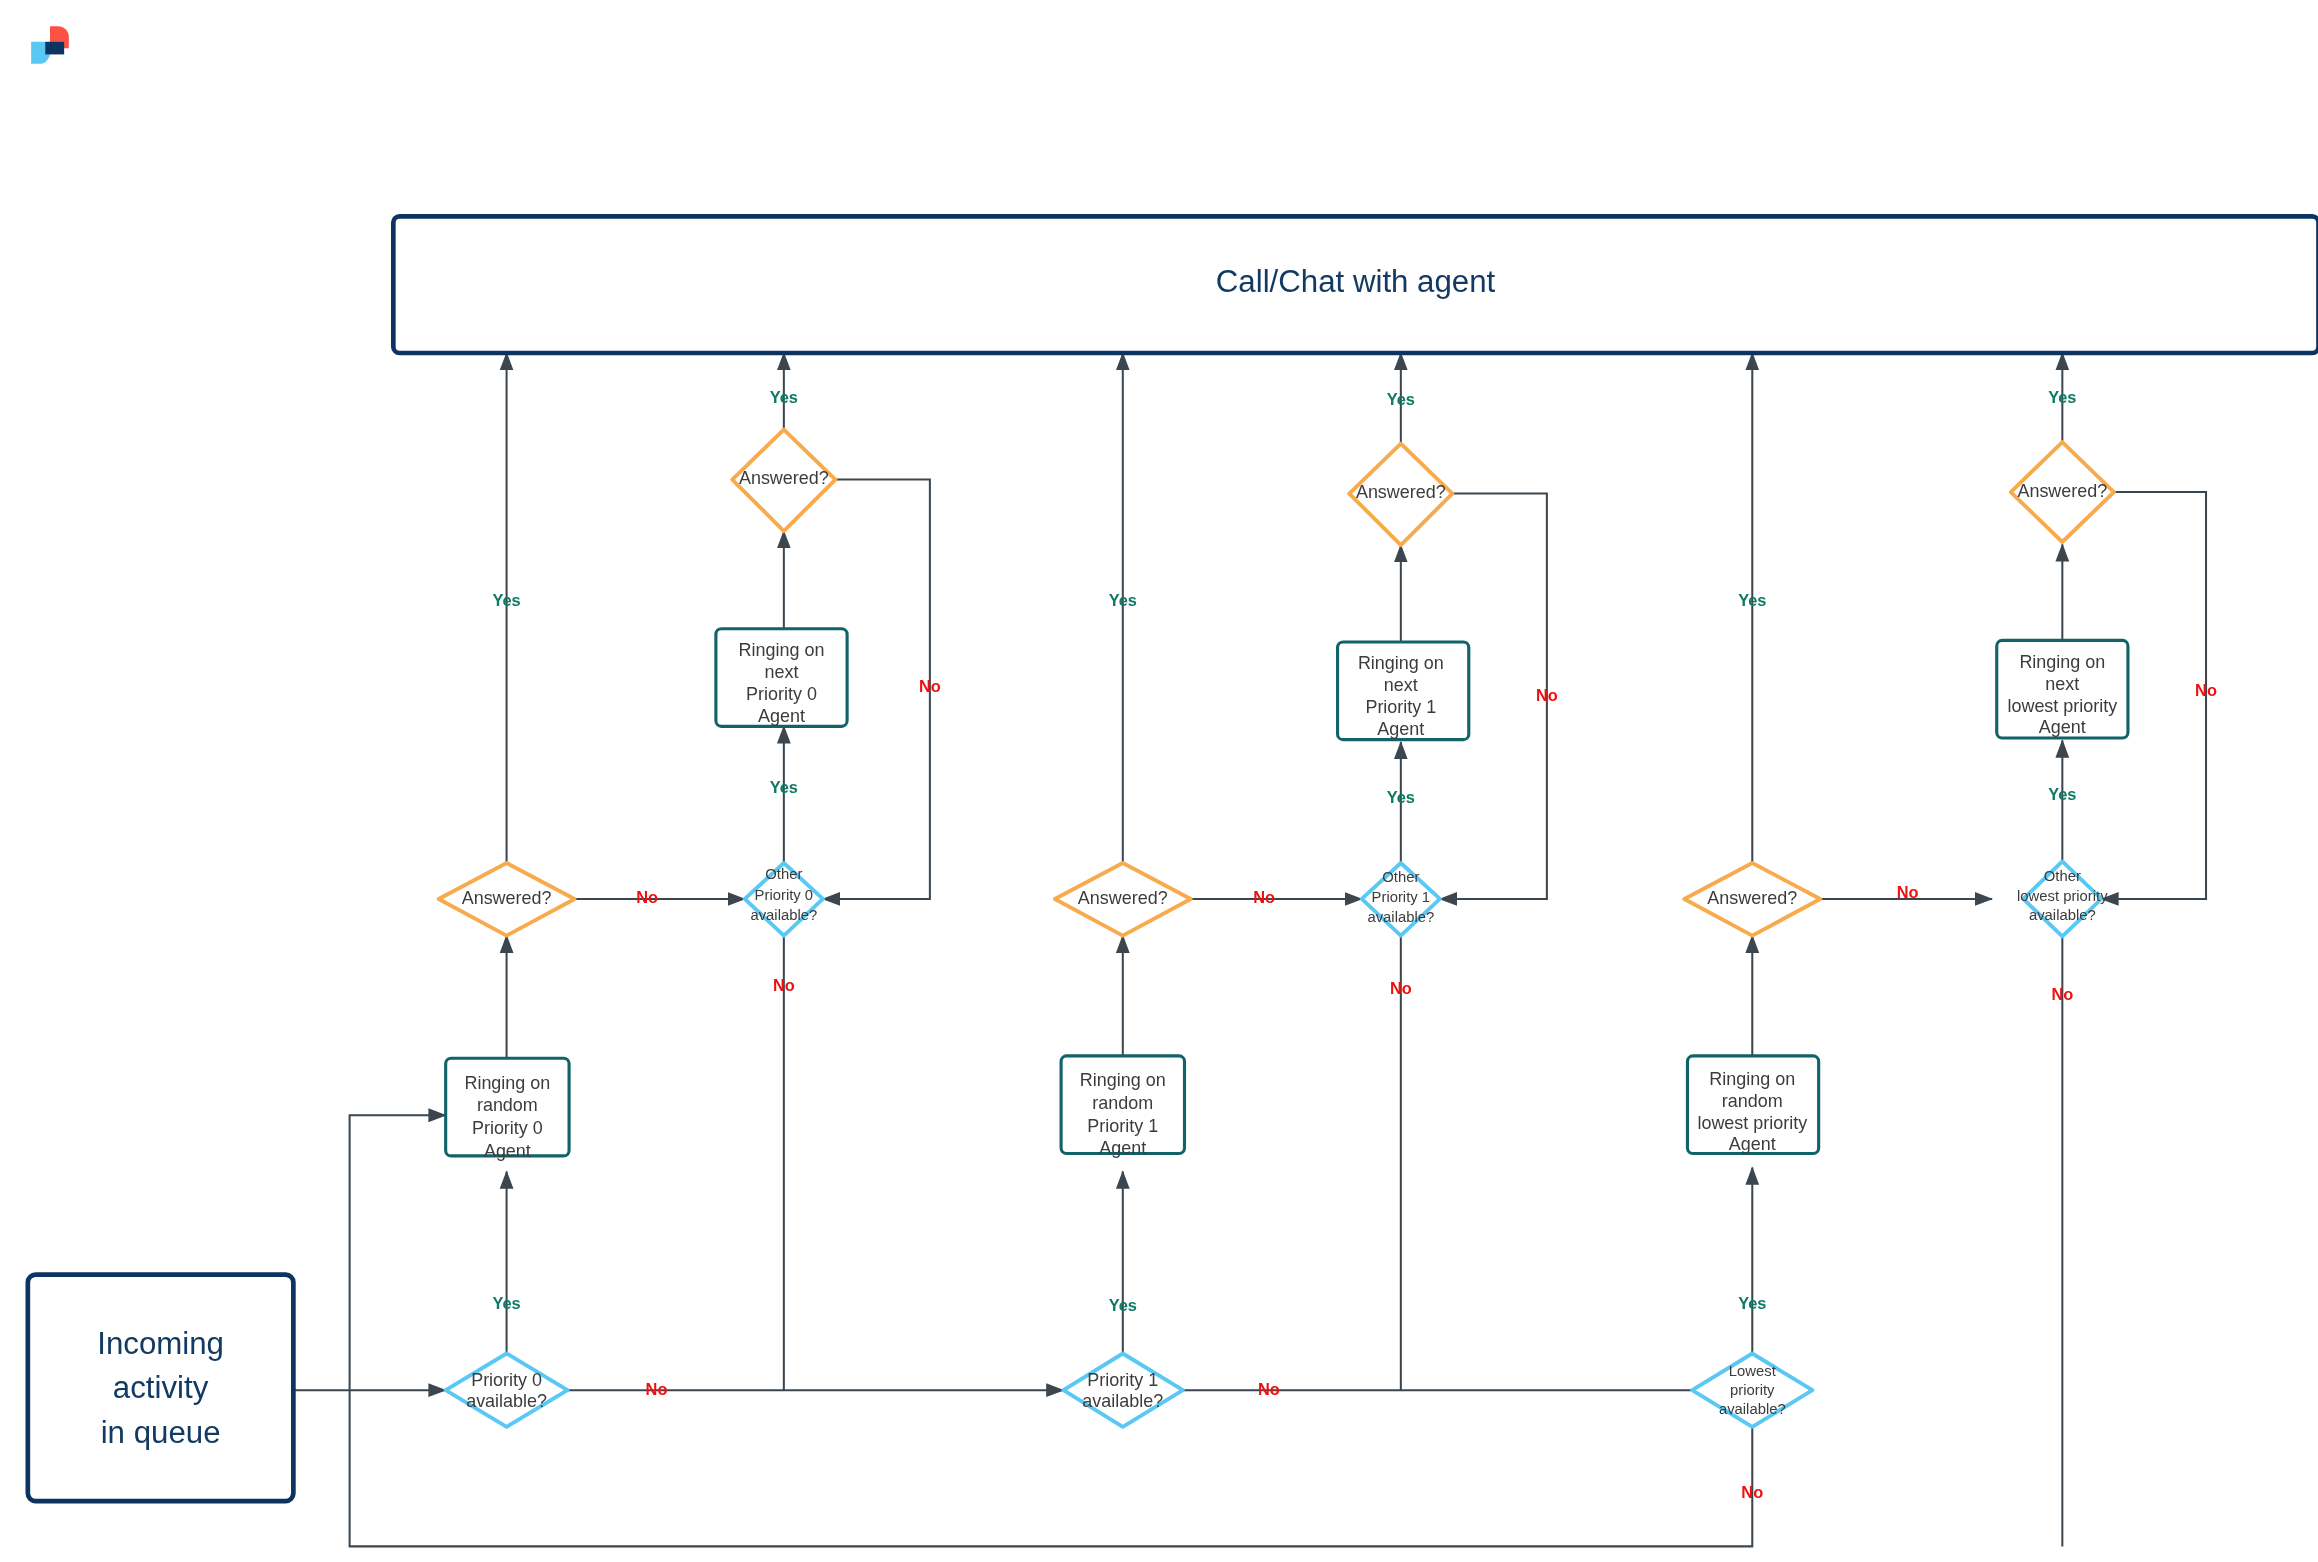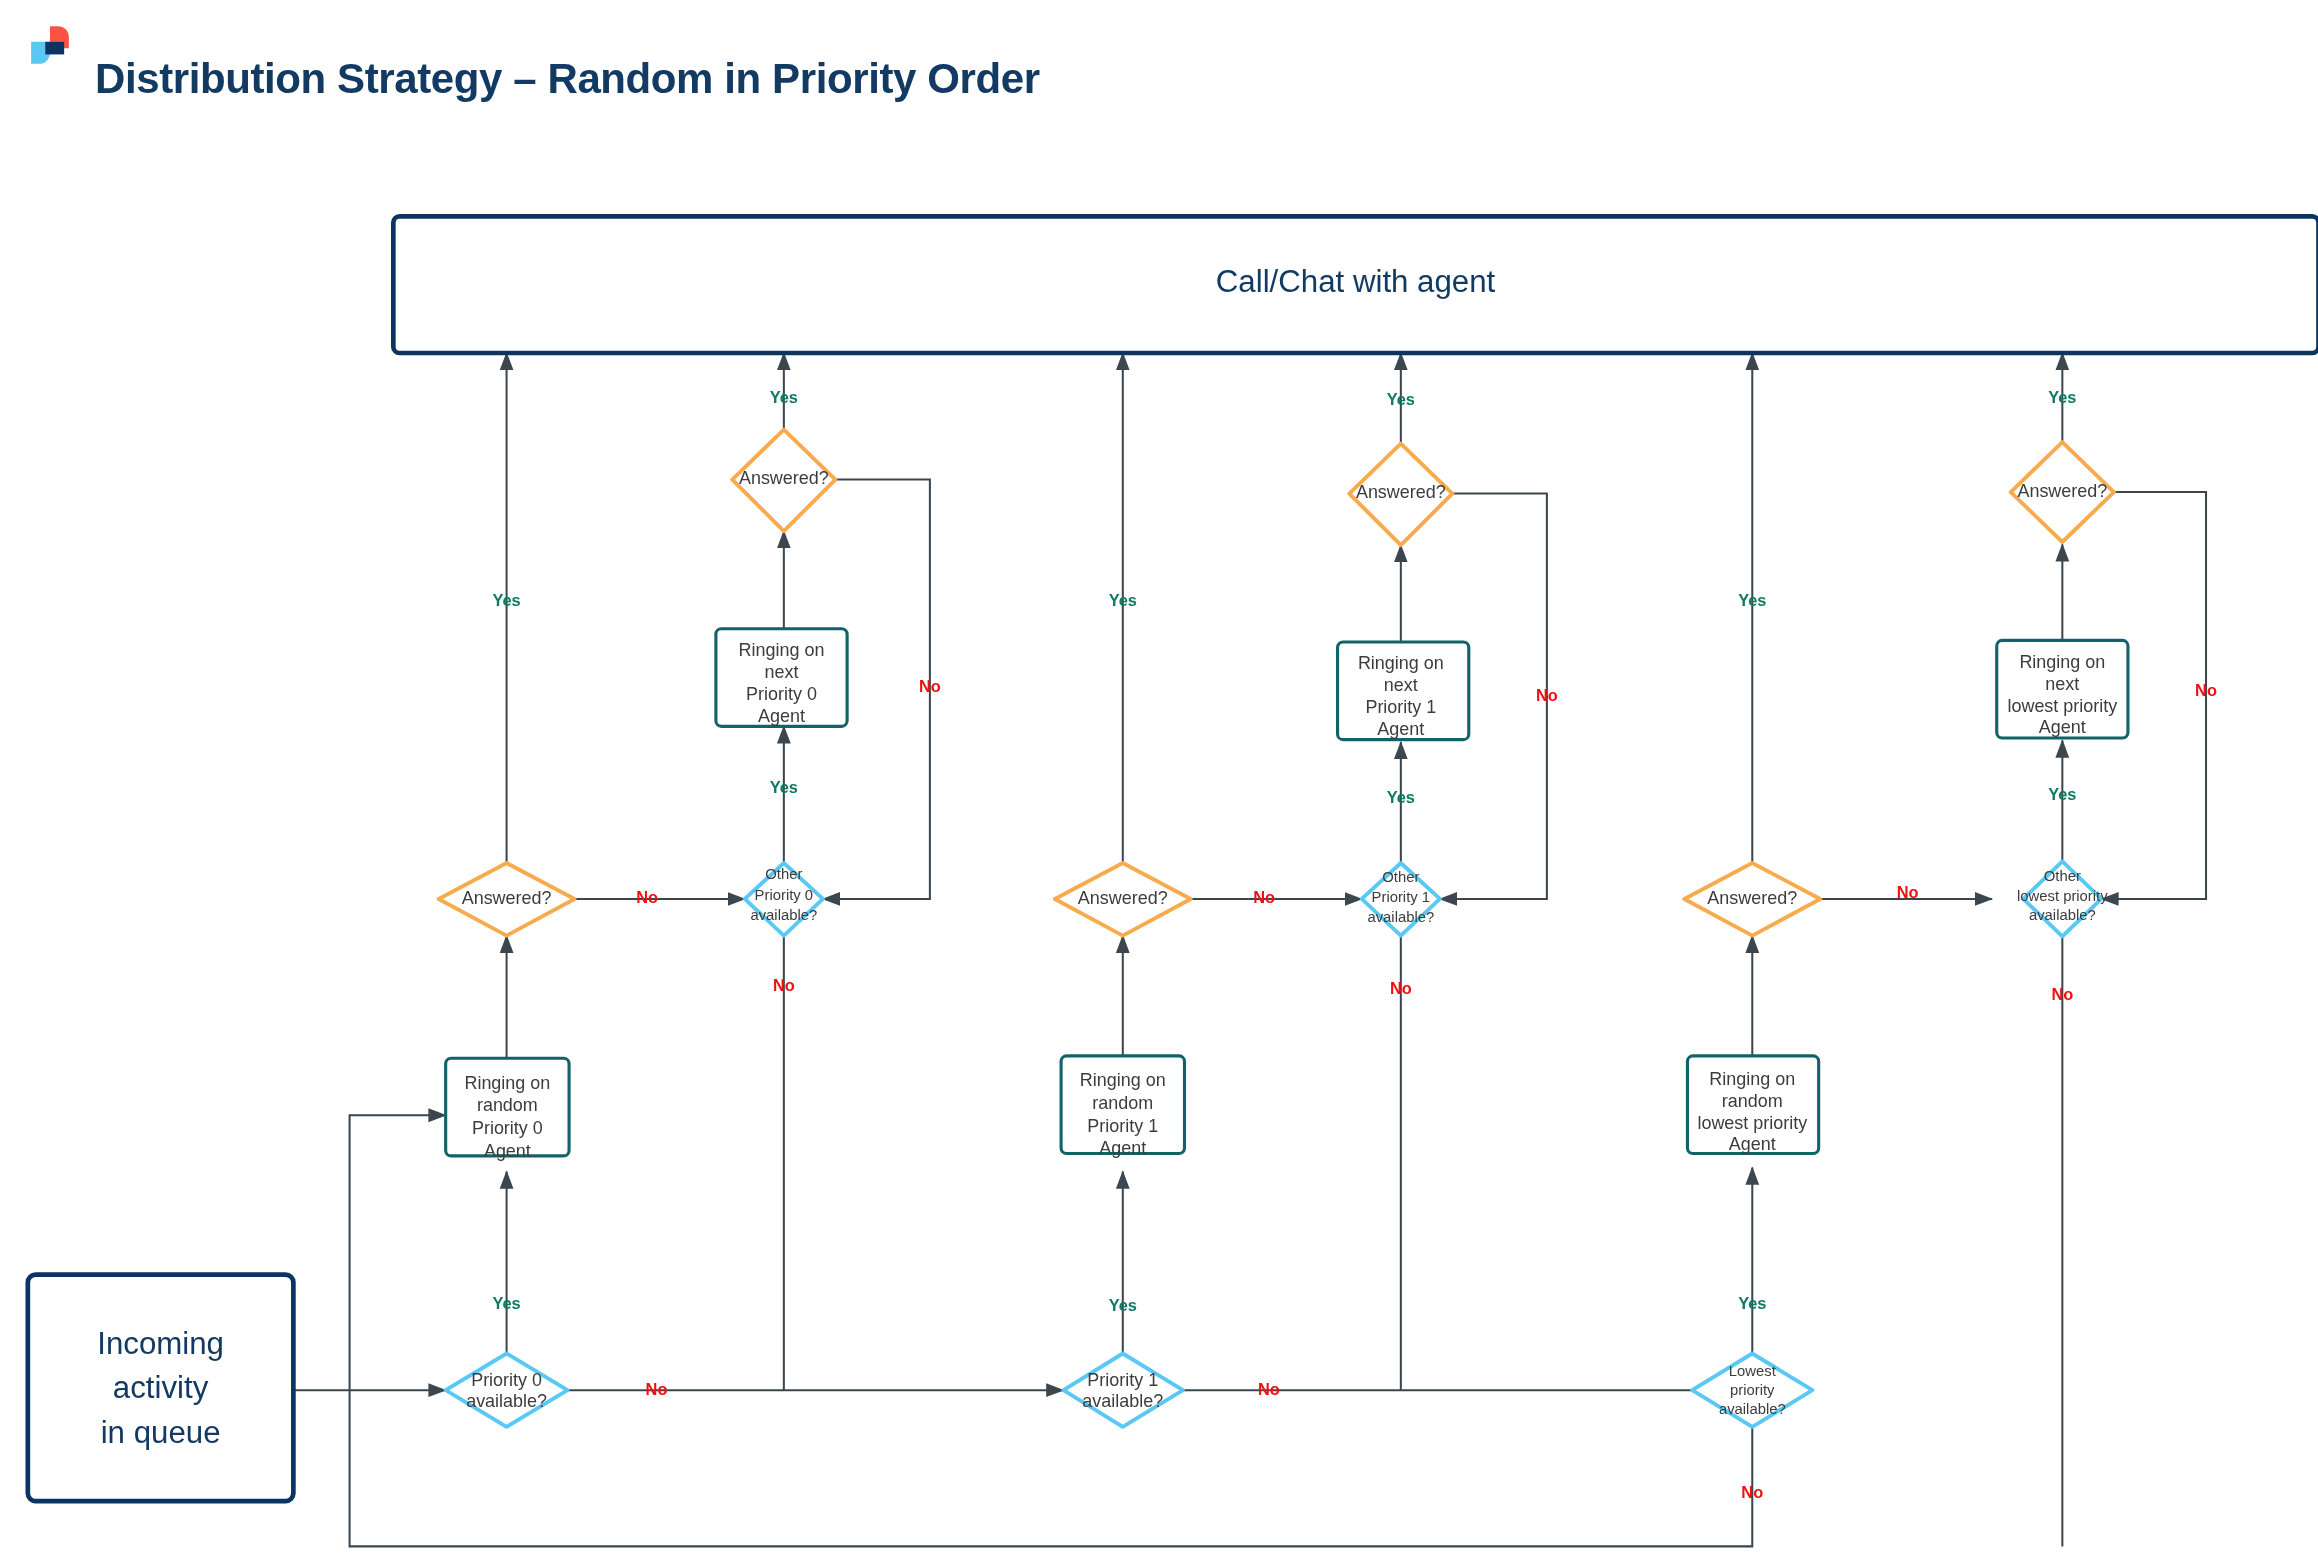--- a/index.html
+++ b/index.html
@@ -118,21 +118,20 @@
     <rect x="28" y="24" width="0" height="0" fill="none"></rect>
     <rect x="16" y="24" width="24" height="16" fill="#ffffff" opacity="0"></rect>
     <rect x="28" y="24" width="0" height="0"></rect>
     <rect x="16" y="24" width="12" height="0" fill="none"></rect>
     <rect x="28" y="24" width="0" height="0" fill="none"></rect>
     <rect x="16" y="24" width="24" height="0" fill="none"></rect>
     <rect x="16" y="24" width="0" height="0" fill="none"></rect>
     <rect x="28" y="24" width="0" height="0" fill="none"></rect>
     <rect x="16" y="24" width="24" height="16" fill="#0b3560" transform="translate(6,0)"></rect>
   </svg>
-  <div class="page-title">Distribution Strategy – Random in Priority Order</div>
 </div>
 
 <div class="flow-canvas">
 <svg class="flow" width="2319" height="1562" viewBox="0 0 2968 2000" xmlns="http://www.w3.org/2000/svg">
   <defs>
     <marker id="arrow" markerWidth="10" markerHeight="10" refX="8.5" refY="4" orient="auto" markerUnits="strokeWidth">
       <path d="M0,0.6 L9,4 L0,7.4 z" fill="#3b464f"></path>
     </marker>
   </defs>
 

